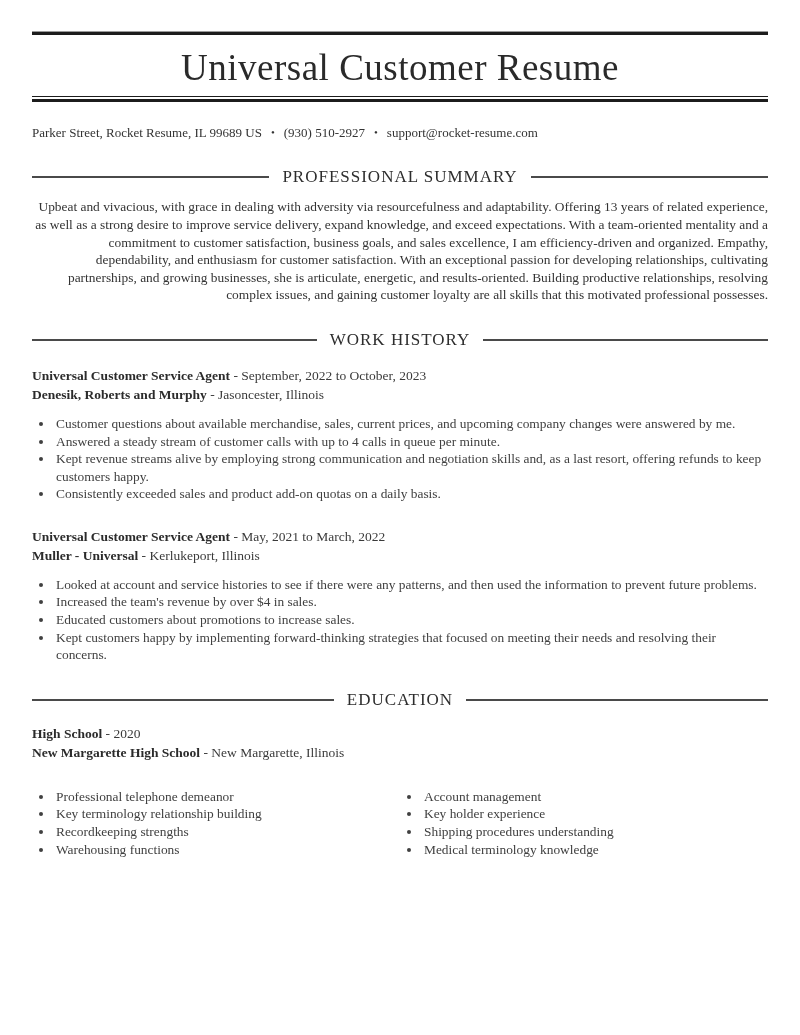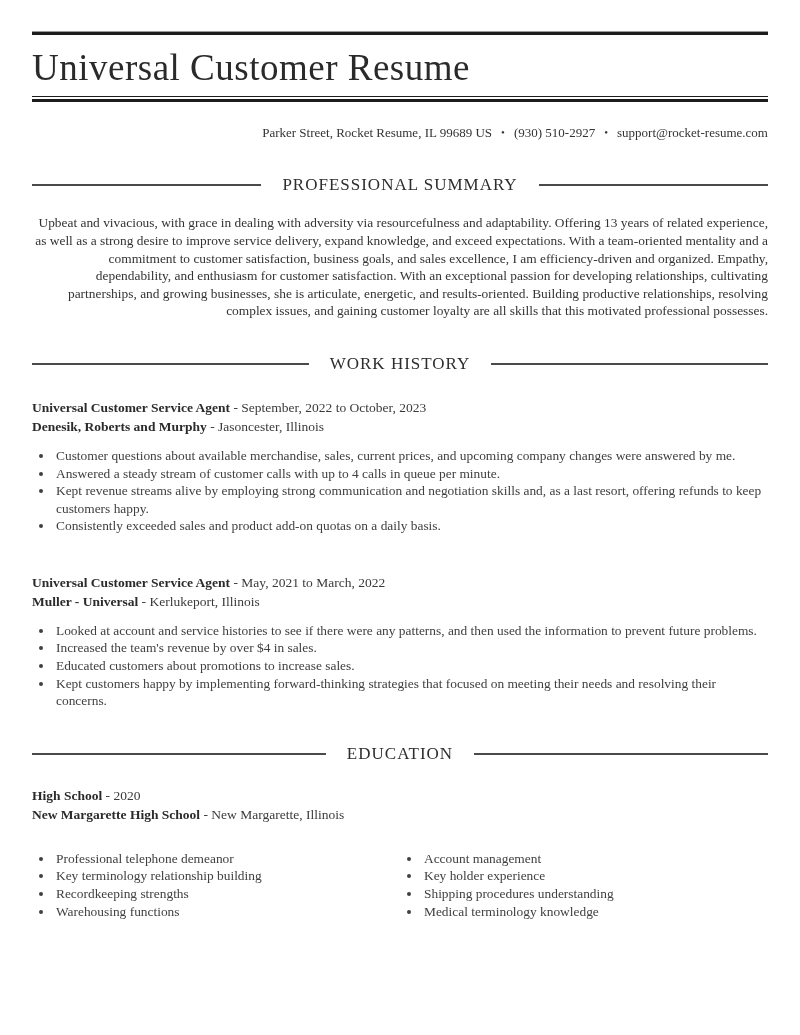--- a/index.html
+++ b/index.html
@@ -13,34 +13,35 @@
     font-family: "Liberation Serif", serif;
     color: #333333;
   }
 
   
   .top-rule .tp-thin  { height: 1px; background: #9a9a9a; }
   .top-rule .tp-thick { height: 3px; background: #1c1c1c; }
 
   h1.resume-title {
     margin: 9px 0 5px 0;
+    text-align: center;
     font-size: 37px;
     font-weight: 400;
     letter-spacing: 0.5px;
     color: #2a2a2a;
     line-height: 1.28;
   }
 
   
   .title-rule .tr-thin  { height: 1px; background: #1c1c1c; }
   .title-rule .tr-thick { height: 3px; background: #1c1c1c; margin-top: 2px; }
 
   .contact {
     margin-top: 23px;
-    text-align: right;
+    text-align: left;
     font-size: 13px;
     color: #333333;
   }
   .contact .sep {
     display: inline-block;
     margin: 0 9px;
     font-size: 11px;
     position: relative;
     top: -1px;
     color: #333333;
@@ -51,21 +52,21 @@
     align-items: center;
     gap: 13px;
     margin-top: 26px;
   }
   .section-heading .rule {
     flex: 1;
     height: 2px;
     background: #4a4a4a;
   }
   .section-heading h2 {
-    margin: 8px;
+    margin: 0;
     font-size: 17px;
     font-weight: 400;
     letter-spacing: 1px;
     color: #2d2d2d;
     white-space: nowrap;
   }
 
   p.summary {
     margin: 11px 0 0 0;
     font-size: 13.4px;
@@ -88,21 +89,21 @@
     padding: 0 0 0 22px;
     list-style: disc;
   }
   ul.bullets li {
     font-size: 13.4px;
     line-height: 17.6px;
     color: #404040;
     padding-left: 2px;
   }
 
-  .work-jobs .job + .job { margin-top: 38px; }
+  .work-jobs .job + .job { margin-top: 24px; }
 
   .edu-block { margin-top: 14px; }
 
   .skills-cols {
     display: flex;
     margin-top: 12px;
   }
   .skills-cols ul.bullets {
     margin-top: 14px;
     width: 50%;

